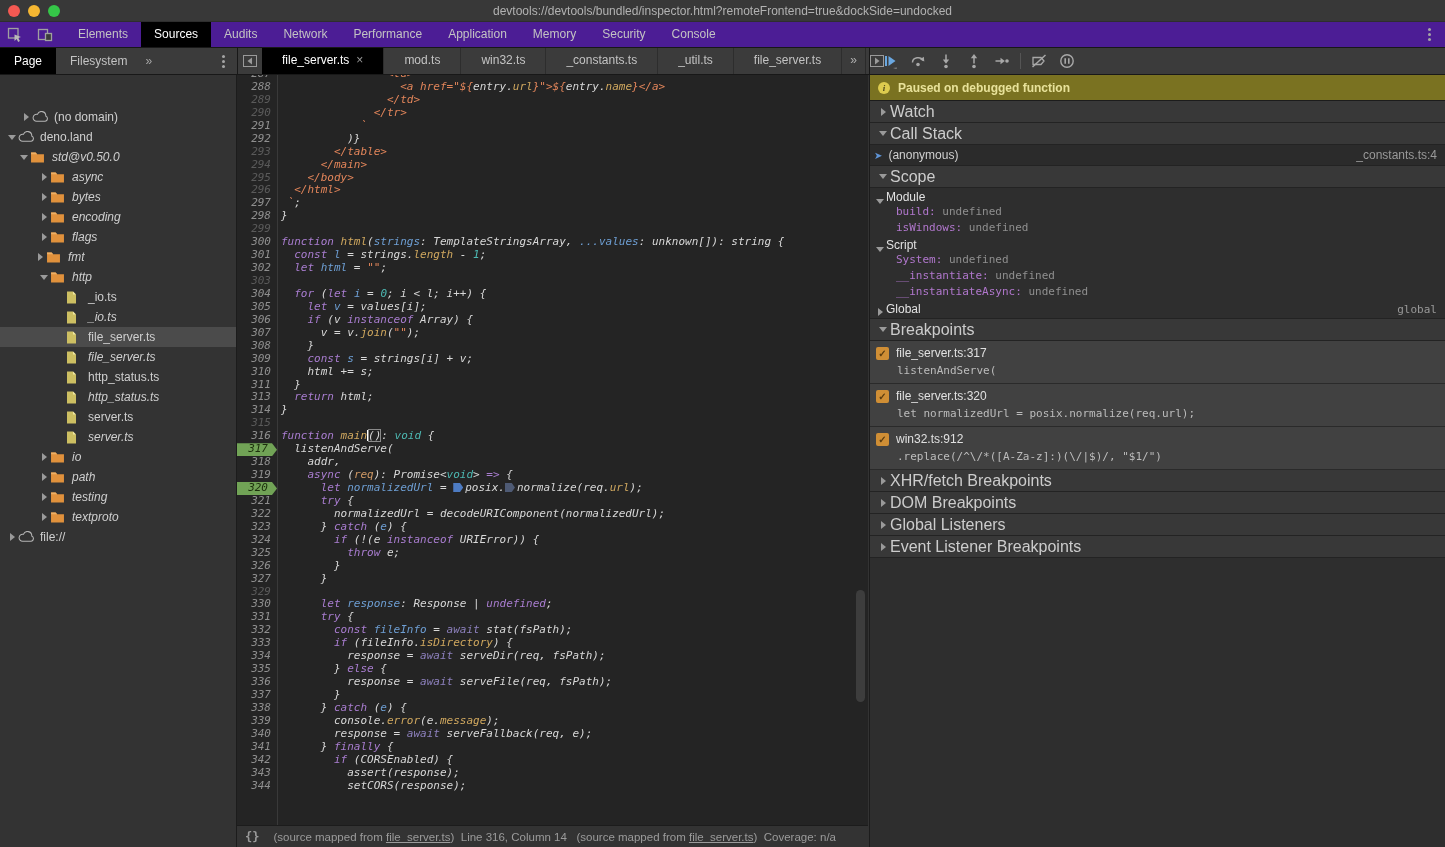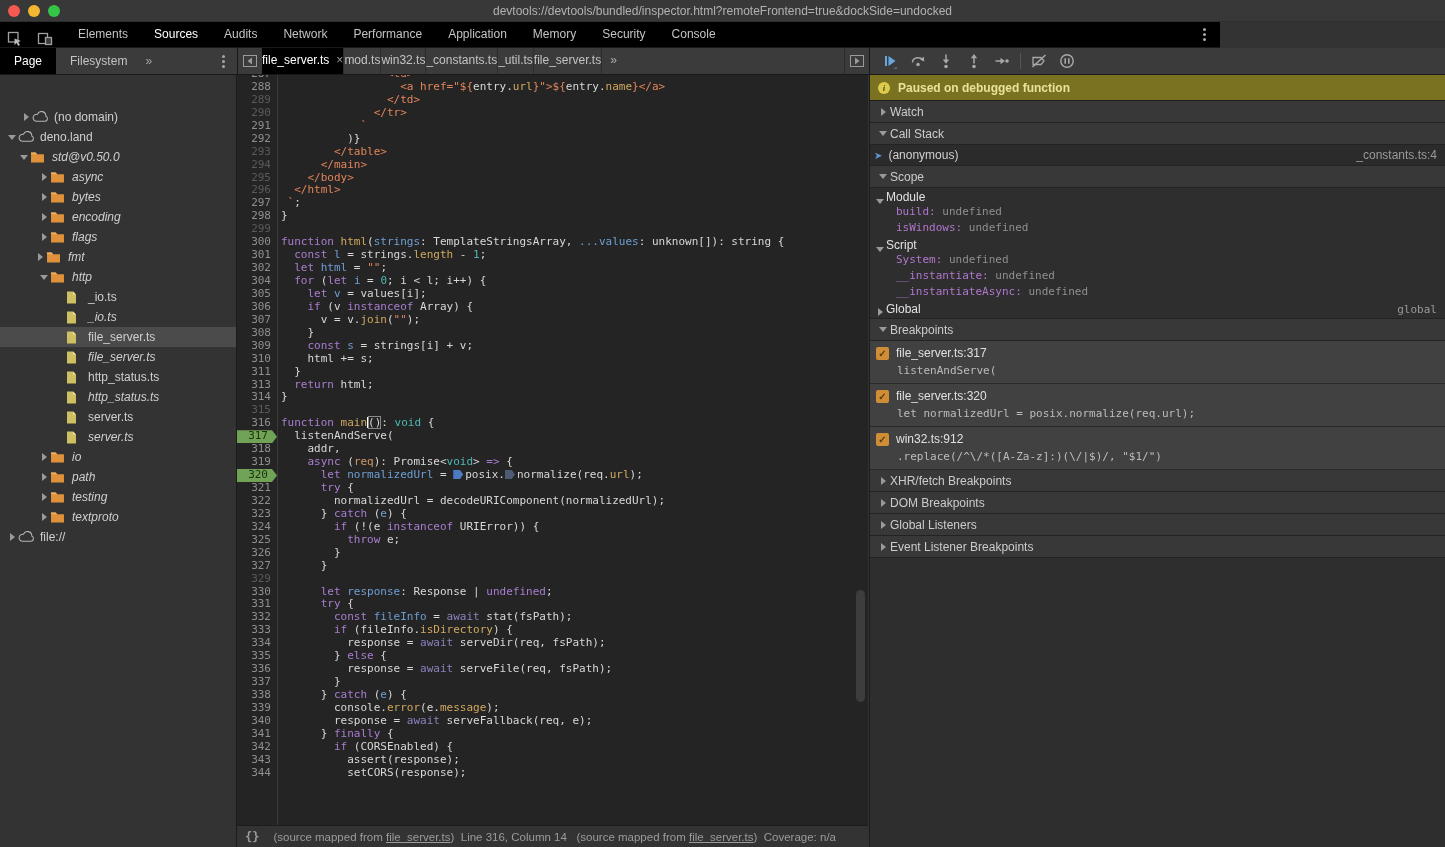--- a/index.html
+++ b/index.html
@@ -12,22 +12,22 @@
   
   .titlebar { position:absolute; left:0; top:0; width:1445px; height:22px;
     background:#383838; border-bottom:1px solid #2e2e2e; }
   .tl { position:absolute; top:5px; width:12px; height:12px; border-radius:50%; }
   .tl.red { left:8px;  background:#f45952; }
   .tl.yel { left:28px; background:#f5b732; }
   .tl.grn { left:48px; background:#35c648; }
   .title-text { position:absolute; left:0; right:0; top:0; height:22px; line-height:22px;
     text-align:center; font-size:12px; color:#b2b2b2; }
   
-  .toolbar-row { position:absolute; left:0; top:22px; width:1220px; height:26px;
-    background:#000000; border-bottom:1px solid #181818; display:flex; align-items:flex-end; }
+  .toolbar-row { position:absolute; left:0; top:22px; width:1445px; height:26px;
+    background:#4c1d95; border-bottom:1px solid #181818; display:flex; align-items:center; }
   .tb-icon { width:30px; display:flex; align-items:center; justify-content:center; cursor:pointer; }
   .tb-sep { width:1px; background:#4e4e4e; margin:5px 2px; }
   .main-tab { padding:0 13px; line-height:25px; font-size:12px; color:#c3c3c3; cursor:pointer; }
   .main-tab.active { background:#000; color:#fff; }
   .kebab { position:absolute; right:4px; top:0; width:24px; height:25px;
     display:flex; align-items:center; justify-content:center; cursor:pointer; }
   .kebab i { display:block; width:3px; height:3px; background:#a5a5a5; border-radius:50%;
     box-shadow:0 5px 0 #a5a5a5, 0 -5px 0 #a5a5a5; }
   
   .subrow { position:absolute; left:0; top:48px; width:1445px; height:27px;
@@ -38,21 +38,21 @@
   .nav-more { line-height:26px; font-size:12px; color:#a5a5a5; padding:0 4px; cursor:pointer; }
   .nav-kebab { position:absolute; left:212px; top:0; width:22px; height:26px;
     display:flex; align-items:center; justify-content:center; cursor:pointer; }
   .nav-kebab i { display:block; width:3px; height:3px; background:#a5a5a5; border-radius:50%;
     box-shadow:0 5px 0 #a5a5a5, 0 -5px 0 #a5a5a5; }
   .editor-tabs { position:absolute; left:237px; top:0; width:631px; height:26px;
     display:flex; align-items:stretch; border-left:1px solid #181818; }
   .etab-toggle { width:24px; display:flex; align-items:center; justify-content:center;
     cursor:pointer; flex:0 0 auto; }
   .etab-toggle.right { margin-left:auto; border-left:1px solid #2a2a2a; }
-  .etab { padding:0 0; line-height:25px; font-size:12px; color:#c3c3c3;
+  .etab { padding:0 20px; line-height:25px; font-size:12px; color:#c3c3c3;
     border-right:1px solid #2d2d2d; cursor:pointer; white-space:nowrap; }
   .etab.active { background:#000; color:#fff; }
   .etab .x { color:#9a9a9a; margin-left:7px; font-size:12px; }
   .etab-more { line-height:25px; padding:0 8px; color:#b0b0b0; font-size:12px; cursor:pointer; }
   .dbg-toolbar { position:absolute; left:869px; top:0; width:576px; height:26px;
     border-left:1px solid #181818; display:flex; align-items:center; padding-left:6px; }
   .dbg-btn { width:28px; height:24px; display:flex; align-items:center; justify-content:center; cursor:pointer; }
   .dbg-sep { width:1px; height:16px; background:#555; margin:0 4px; }
   
   .sidebar { position:absolute; left:0; top:75px; width:237px; height:772px;
@@ -66,21 +66,21 @@
     border-top:4px solid transparent; border-bottom:4px solid transparent; }
   .chev .tri-d { width:0; height:0; border-top:5px solid #9a9a9a;
     border-left:4px solid transparent; border-right:4px solid transparent; }
   .tree-ico { width:17px; height:14px; flex:0 0 auto; margin-right:5px; display:flex; align-items:center; }
   
   .editor { position:absolute; left:237px; top:75px; width:631px; height:750px;
     background:#242424; overflow:hidden; }
   .gutter-line { position:absolute; left:40px; top:0; bottom:0; width:1px; background:#393939; }
   .code-pane { position:absolute; left:0; right:0; top:-7px; }
   .cl { height:12.95px; display:flex; font-family:"DejaVu Sans Mono", monospace;
-    font-size:11px; line-height:12.95px; white-space:pre; }
+    font-size:11px; line-height:12.95px; white-space:pre;font-style:italic; }
   .gut { flex:0 0 40px; text-align:right; padding-right:6px; color:#8f8f8f; }
   .gut.dim { color:#5a5a5a; }
   .gut.bp { background:#71a356; color:#1d310d;
     clip-path:polygon(0 0, calc(100% - 5px) 0, 100% 50%, calc(100% - 5px) 100%, 0 100%);
     padding-right:9px; }
   .code { padding-left:4px; color:#d8d8d8; }
   .tk-pl  { color:#d8d8d8; }
   .tk-kw  { color:#a97dd0; }
   .tk-def { color:#6e9fd4; }
   .tk-fn  { color:#d0a85f; }
@@ -110,21 +110,21 @@
   
   .rightpanel { position:absolute; left:869px; top:75px; width:576px; height:772px;
     background:#2e2e2e; border-left:1px solid #1c1c1c; overflow:hidden; }
   .banner { height:26px; background:#7a7221; display:flex; align-items:center;
     padding-left:8px; color:#e8e29a; font-size:12px; font-weight:bold;
     border-bottom:1px solid #1c1c1c; }
   .banner .info-ico { width:12px; height:12px; border-radius:50%; background:#ddcb4e;
     color:#4f481a; font-size:9px; font-weight:bold; text-align:center; line-height:12px;
     margin-right:8px; font-style:italic; font-family:"Liberation Serif", serif; }
   .sec-h { height:22px; background:#383838; border-bottom:1px solid #232323;
-    display:flex; align-items:center; padding-left:6px; font-size:12px; color:#cccccc;
+    display:flex; align-items:center; padding-left:6px; font-size:16px; color:#cccccc;
     cursor:pointer; }
   .sec-h .chev { width:14px; }
   .cs-row { height:21px; background:#2b2b2b; border-bottom:1px solid #232323;
     display:flex; align-items:center; font-size:12px; color:#d0d0d0; padding:0 8px 0 4px;
     cursor:pointer; }
   .cs-arrow { color:#5f94d6; font-size:10px; margin-right:6px; }
   .cs-loc { margin-left:auto; color:#999; }
   .scope-body { background:#2e2e2e; border-bottom:1px solid #232323; padding-bottom:2px; }
   .scope-grp { height:16px; display:flex; align-items:flex-end; font-size:12px;
     color:#e2e2e2; padding-left:4px; cursor:pointer; }
@@ -527,20 +527,21 @@
         <div class="cl"><span class="gut dim">293</span><span class="code"><span class="tk-str">        &lt;/table&gt;</span></span></div>
         <div class="cl"><span class="gut dim">294</span><span class="code"><span class="tk-str">      &lt;/main&gt;</span></span></div>
         <div class="cl"><span class="gut dim">295</span><span class="code"><span class="tk-str">    &lt;/body&gt;</span></span></div>
         <div class="cl"><span class="gut dim">296</span><span class="code"><span class="tk-str">  &lt;/html&gt;</span></span></div>
         <div class="cl"><span class="gut">297</span><span class="code"><span class="tk-str"> `</span><span class="tk-pl">;</span></span></div>
         <div class="cl"><span class="gut">298</span><span class="code"><span class="tk-pl">}</span></span></div>
         <div class="cl"><span class="gut dim">299</span><span class="code"></span></div>
         <div class="cl"><span class="gut">300</span><span class="code"><span class="tk-kw">function</span><span class="tk-pl"> </span><span class="tk-fn">html</span><span class="tk-pl">(</span><span class="tk-def">strings</span><span class="tk-pl">: TemplateStringsArray, </span><span class="tk-def">...values</span><span class="tk-pl">: unknown[]): string {</span></span></div>
         <div class="cl"><span class="gut">301</span><span class="code"><span class="tk-pl">  </span><span class="tk-kw">const</span><span class="tk-pl"> </span><span class="tk-def">l</span><span class="tk-pl"> = strings.</span><span class="tk-prop">length</span><span class="tk-pl"> - </span><span class="tk-num">1</span><span class="tk-pl">;</span></span></div>
         <div class="cl"><span class="gut">302</span><span class="code"><span class="tk-pl">  </span><span class="tk-kw">let</span><span class="tk-pl"> </span><span class="tk-def">html</span><span class="tk-pl"> = </span><span class="tk-str">""</span><span class="tk-pl">;</span></span></div>
+        <div class="cl"><span class="gut dim">303</span><span class="code"></span></div>
         <div class="cl"><span class="gut">304</span><span class="code"><span class="tk-pl">  </span><span class="tk-kw">for</span><span class="tk-pl"> (</span><span class="tk-kw">let</span><span class="tk-pl"> </span><span class="tk-def">i</span><span class="tk-pl"> = </span><span class="tk-num">0</span><span class="tk-pl">; i &lt; l; i++) {</span></span></div>
         <div class="cl"><span class="gut">305</span><span class="code"><span class="tk-pl">    </span><span class="tk-kw">let</span><span class="tk-pl"> </span><span class="tk-def">v</span><span class="tk-pl"> = values[i];</span></span></div>
         <div class="cl"><span class="gut">306</span><span class="code"><span class="tk-pl">    </span><span class="tk-kw">if</span><span class="tk-pl"> (v </span><span class="tk-kw">instanceof</span><span class="tk-pl"> Array) {</span></span></div>
         <div class="cl"><span class="gut">307</span><span class="code"><span class="tk-pl">      v = v.</span><span class="tk-prop">join</span><span class="tk-pl">(</span><span class="tk-str">""</span><span class="tk-pl">);</span></span></div>
         <div class="cl"><span class="gut">308</span><span class="code"><span class="tk-pl">    }</span></span></div>
         <div class="cl"><span class="gut">309</span><span class="code"><span class="tk-pl">    </span><span class="tk-kw">const</span><span class="tk-pl"> </span><span class="tk-def">s</span><span class="tk-pl"> = strings[i] + v;</span></span></div>
         <div class="cl"><span class="gut">310</span><span class="code"><span class="tk-pl">    html += s;</span></span></div>
         <div class="cl"><span class="gut">311</span><span class="code"><span class="tk-pl">  }</span></span></div>
         <div class="cl"><span class="gut">313</span><span class="code"><span class="tk-pl">  </span><span class="tk-kw">return</span><span class="tk-pl"> html;</span></span></div>
         <div class="cl"><span class="gut">314</span><span class="code"><span class="tk-pl">}</span></span></div>

